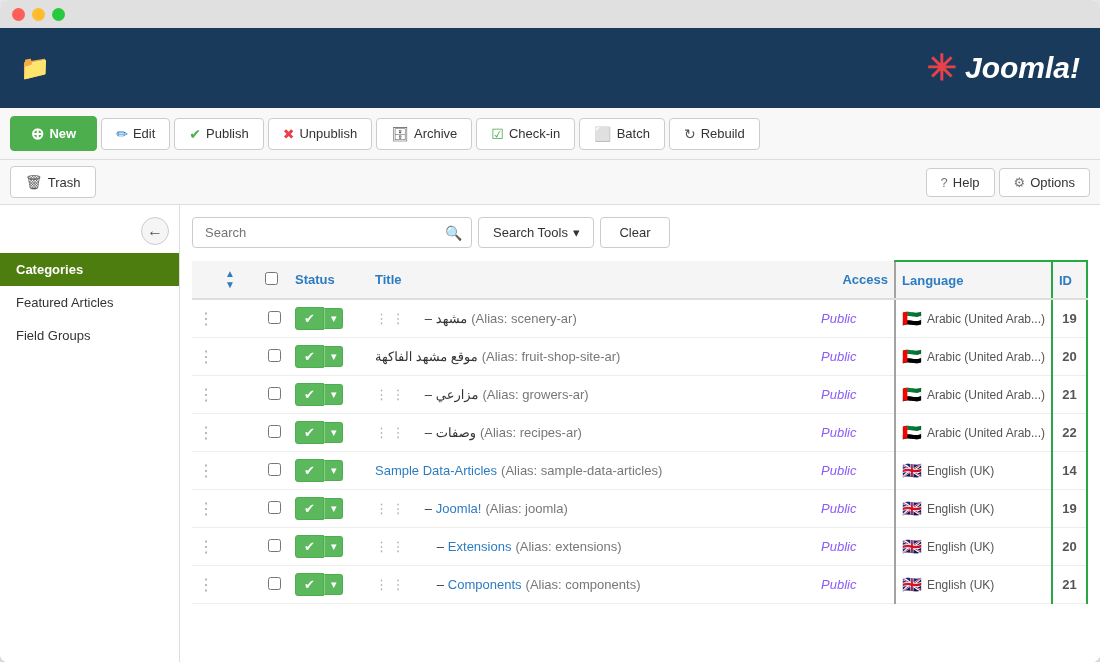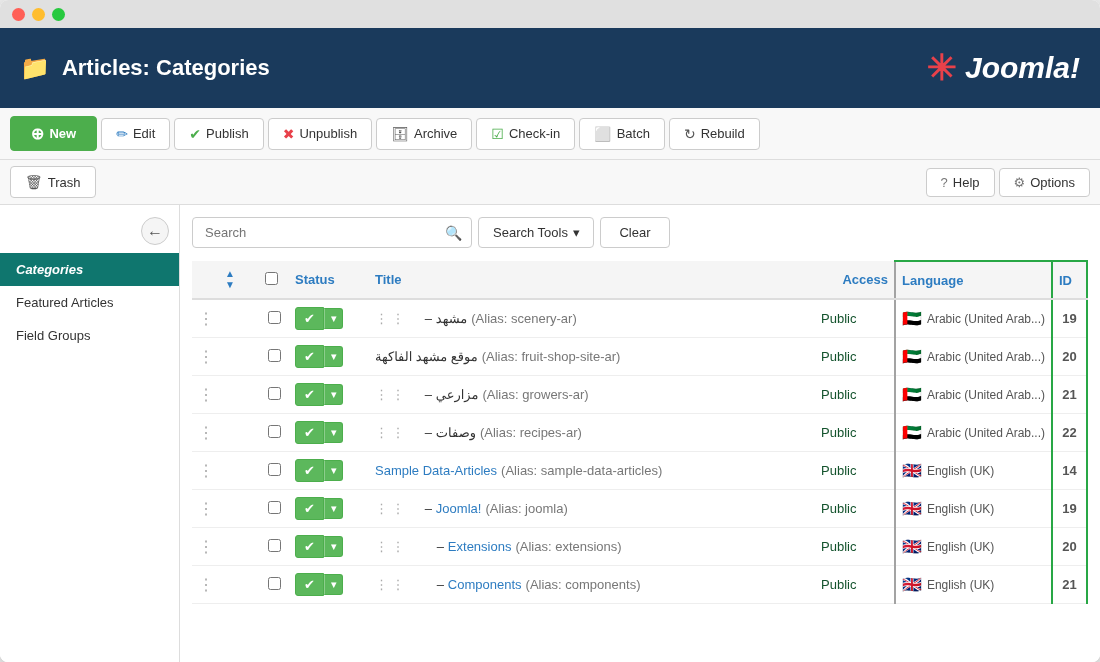--- a/index.html
+++ b/index.html
@@ -131,24 +131,23 @@
     }
     .sidebar-item {
       display: flex;
       align-items: center;
       padding: 9px 16px;
       cursor: pointer;
       color: #333;
       font-size: 13px;
     }
     .sidebar-item.active {
-      background: #0f766e;
+      background: #4d7c0f;
       color: white;
       font-weight: bold;
-      font-style: italic;
     }
 
     
     .main-content {
       flex: 1;
       overflow-y: auto;
       padding: 12px;
       background: #fff;
     }
     .search-bar {
@@ -245,21 +244,21 @@
       border: 1px solid #4cae4c;
       border-left: 1px solid rgba(255,255,255,0.3);
       border-radius: 0 3px 3px 0;
       padding: 3px 6px;
       cursor: pointer;
       font-size: 11px;
     }
     .title-link { color: #2d7cc1; text-decoration: none; }
     .title-plain { color: #333; }
     .alias { color: #777; }
-    .access-col { color: #14532d; }
+    .access-col { color: #8b5cf6; font-style: italic; }
     .lang-cell {
       display: flex;
       align-items: center;
       gap: 5px;
       white-space: nowrap;
     }
     .flag {
       font-size: 16px;
       line-height: 1;
     }
@@ -322,21 +321,20 @@
 
   <div class="mac-bar">
     <div class="mac-dot mac-red"></div>
     <div class="mac-dot mac-yellow"></div>
     <div class="mac-dot mac-green"></div>
   </div>
 
   <div class="title-bar">
     <div class="title-bar-left">
       <span class="folder-icon">📁</span>
-      <span>Articles: Categories</span>
     </div>
     <div class="joomla-logo">
       <span class="joomla-asterisk">✳</span>
       <span style="font-style: italic; font-size: 30px; font-weight: bold; color: white;">Joomla!</span>
     </div>
   </div>
 
   <div class="toolbar">
     <button class="btn btn-new">
       <span style="font-size:16px; font-weight:bold;">⊕</span>

